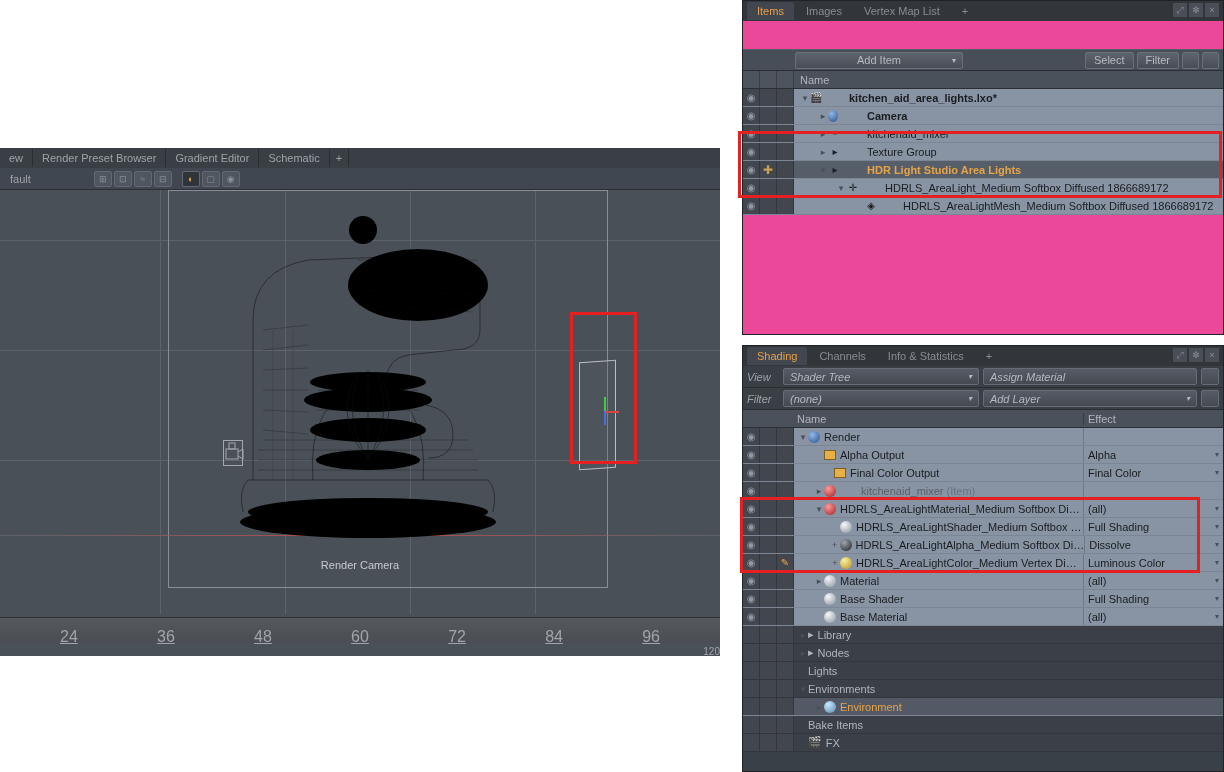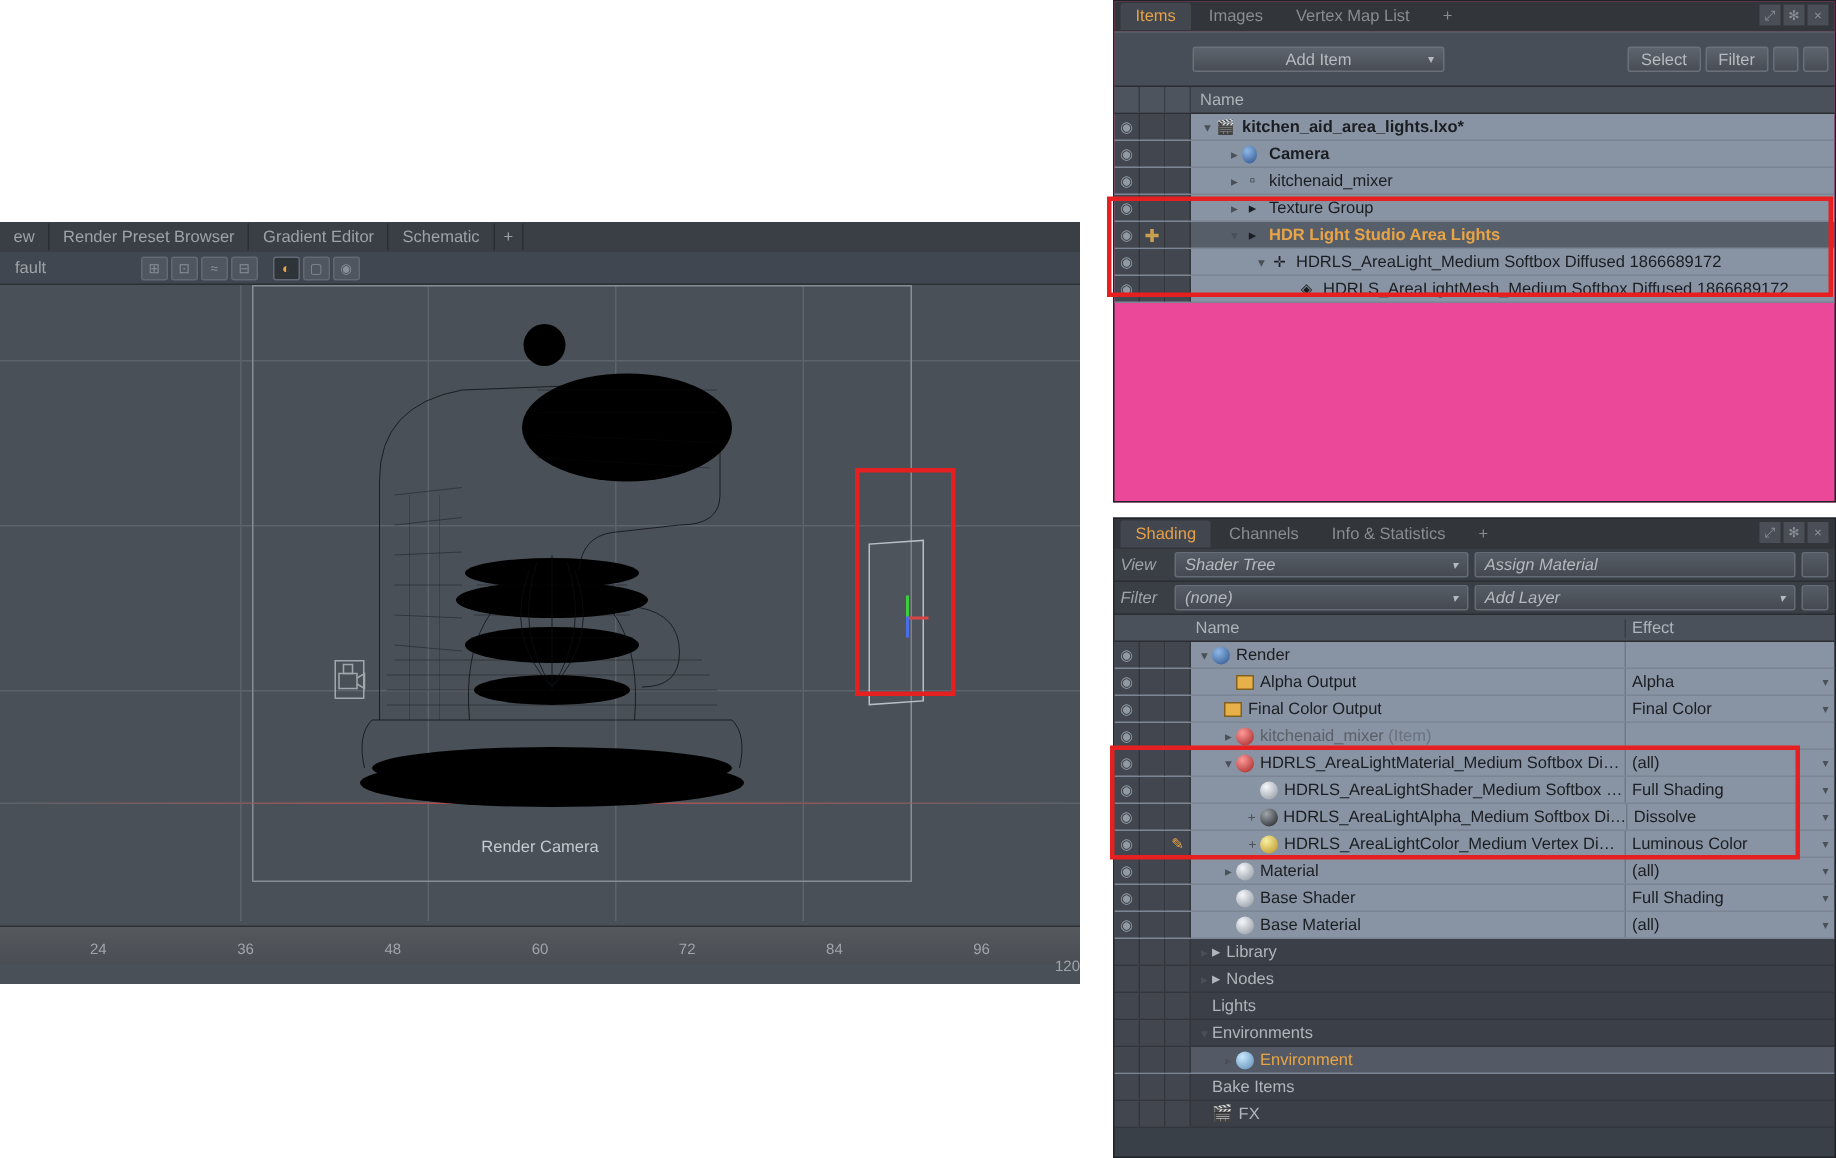--- a/index.html
+++ b/index.html
@@ -95,21 +95,22 @@
   left: 0; right: 0; bottom: 13px;
   height: 26px;
   background: linear-gradient(#55595e,#4a4e54);
   border-top: 1px solid #2e3236;
 }
 .ruler-ticks {
   display: flex;
   justify-content: space-between;
   padding: 10px 60px 0 60px;
   color: #a0a5ab;
-  font-size: 10px;
+  font-size: 16px;
+  text-decoration: underline;
 }
 .ruler-sub {
   text-align: right;
   color: #a0a5ab;
   font-size: 10px;
 }
 .grid-overlay {
   position: absolute;
   inset: 0;
   pointer-events: none;
@@ -190,28 +191,29 @@
   display: flex; gap: 2px;
 }
 .winctl {
   width: 14px; height: 14px;
   background: #4a4f57;
   color: #8a9098;
   font-size: 9px;
   display: flex; align-items: center; justify-content: center;
 }
 .panel-actionbar {
-  height: 37px;
+  height: 22px;
   background: #484e57;
   display: flex;
   align-items: center;
   justify-content: space-between;
   padding: 0 4px;
   border-top: 1px solid #565c65;
   border-bottom: 1px solid #2a2e33;
+  margin-top: 28px;
 }
 .additem-btn {
   width: 168px;
   margin-left: 48px;
   height: 17px;
   background: linear-gradient(#5e646d,#484d55);
   border: 1px solid #6a707a;
   border-radius: 2px;
   display: flex;
   align-items: center;
@@ -301,20 +303,21 @@
 .tree-icon {
   width: 14px; height: 14px;
   margin-right: 4px;
   display: inline-flex;
   align-items: center; justify-content: center;
   font-size: 10px;
 }
 .tree-label {
   white-space: nowrap;
   color: #1a1d21;
+  margin-left: 21px;
 }
 .tree-label.bold { font-weight: bold; }
 .tree-label.dim { color: #5a6068; }
 .tree-sublabel { color: #6a7280; margin-left: 3px; }
 
 .shader-dualrow {
   height: 22px;
   background: #3a3f46;
   display: flex;
   align-items: center;
@@ -682,21 +685,21 @@
         </div>
         <div class="sh-effect-col">
           <span>Alpha</span>
           <span class="caret">▾</span>
         </div>
       </div>
       <div class="shader-row">
         <div class="sh-eye">◉</div>
         <div class="sh-vis2"></div>
         <div class="sh-vis3"></div>
-        <div class="sh-tree" style="padding-left:12px">
+        <div class="sh-tree" style="padding-left:30px">
           <span class="expander"></span>
           <span style="display:inline-block;width:12px;height:10px;background:#e8b048;border:1px solid #806020;margin-right:4px"></span>
           <span class="sh-label">Final Color Output</span>
         </div>
         <div class="sh-effect-col">
           <span>Final Color</span>
           <span class="caret">▾</span>
         </div>
       </div>
       <div class="shader-row">

